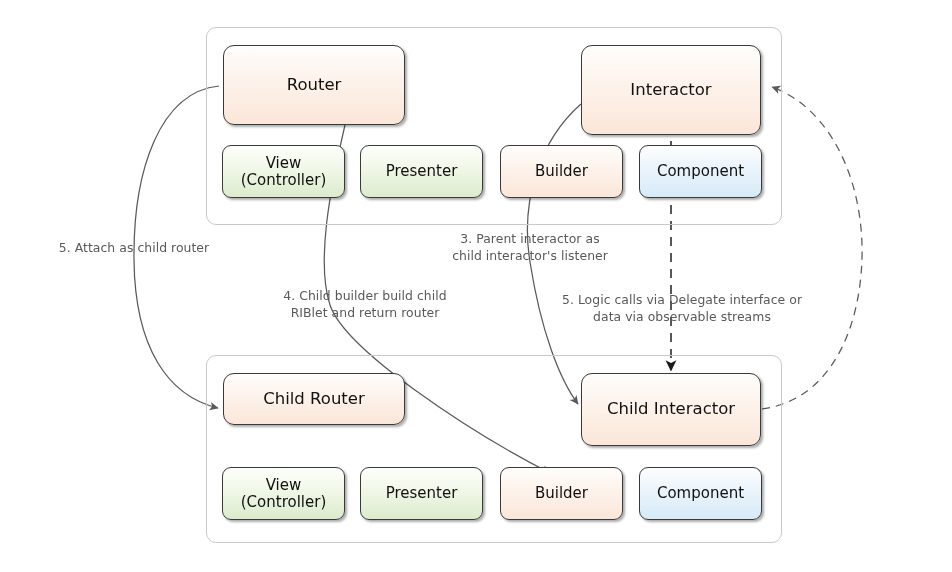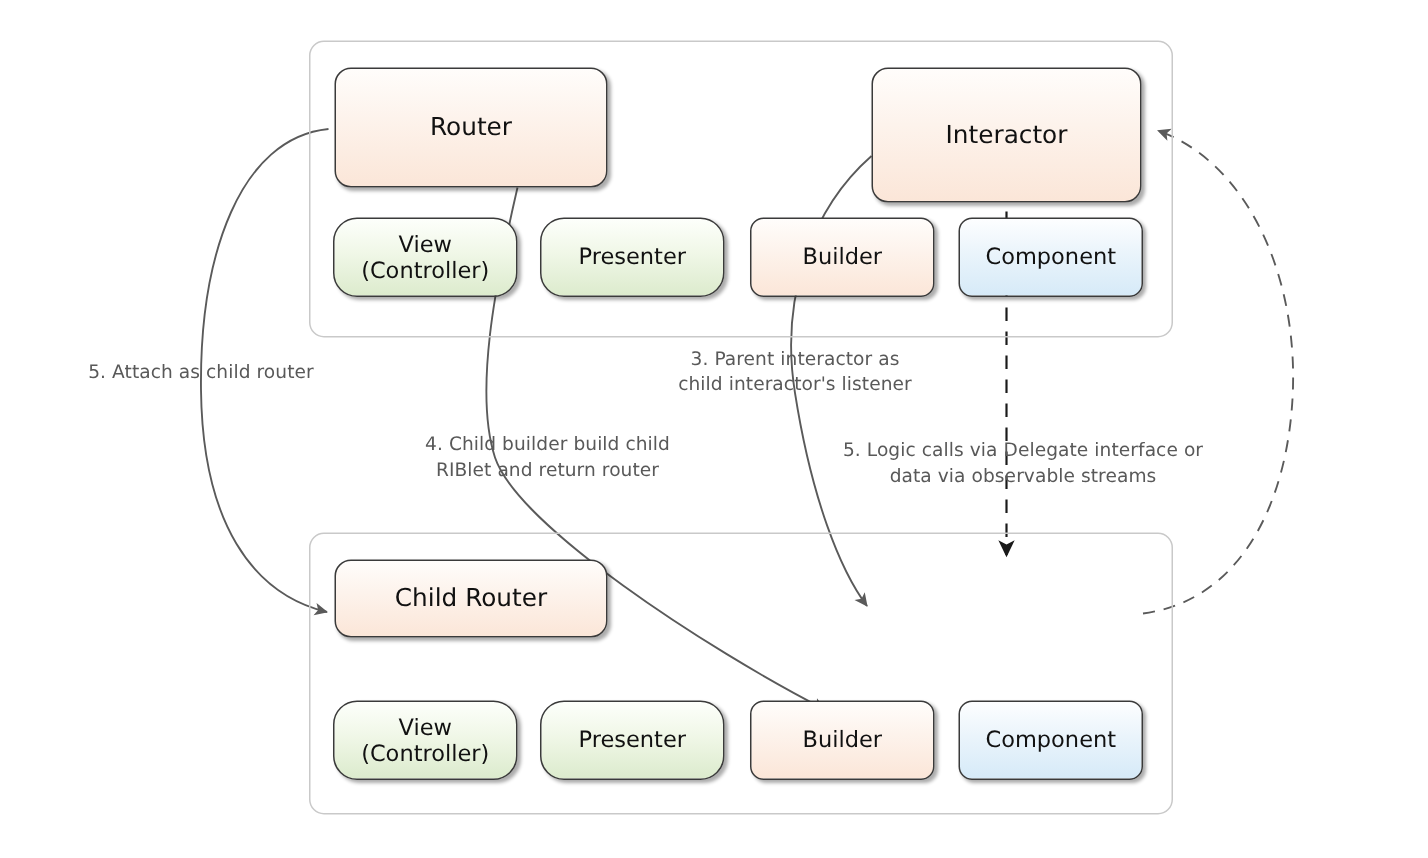--- a/index.html
+++ b/index.html
@@ -54,21 +54,21 @@
     font-size: 16.5px;
     border-radius: 11px;
   }
   .node.small {
     font-size: 15px;
   }
   .node-label { white-space: pre-line; display: block; }
 
   
   .pal-peach { background: linear-gradient(to bottom, #fffdfb 0%, #fdf3ec 42%, #fbe6d8 100%); }
-  .pal-green { background: linear-gradient(to bottom, #fdfffb 0%, #f0f7e7 45%, #dcebcd 100%); border-radius: 16px; }
+  .pal-green { background: linear-gradient(to bottom, #fdfffb 0%, #f0f7e7 45%, #dcebcd 100%); }
   .pal-blue  { background: linear-gradient(to bottom, #fdfeff 0%, #eaf4fb 45%, #d6eaf8 100%); text-align: right; }
 
   
   .anno {
     position: absolute;
     color: #595959;
     font-size: 12.4px;
     line-height: 1.33;
     text-align: center;
     white-space: pre-line;
@@ -130,20 +130,23 @@
   <div class="node small pal-blue" style="left:639px; top:145px; width:123px; height:53px;">
     <span class="node-label">Component</span>
   </div>
 
   <div class="rib-container" style="left:206px; top:355px; width:576px; height:188px;"></div>
 
   <div class="node big pal-peach" style="left:223px; top:373px; width:182px; height:52px;">
     <span class="node-label">Child Router</span>
   </div>
 
+  <div class="node big pal-peach" style="left:581px; top:373px; width:180px; height:73px;">
+    <span class="node-label">Child Interactor</span>
+  </div>
 
   <div class="node small pal-green" style="left:222px; top:467px; width:123px; height:53px;">
     <span class="node-label">View
 (Controller)</span>
   </div>
 
   <div class="node small pal-green" style="left:360px; top:467px; width:123px; height:53px;">
     <span class="node-label">Presenter</span>
   </div>
 

